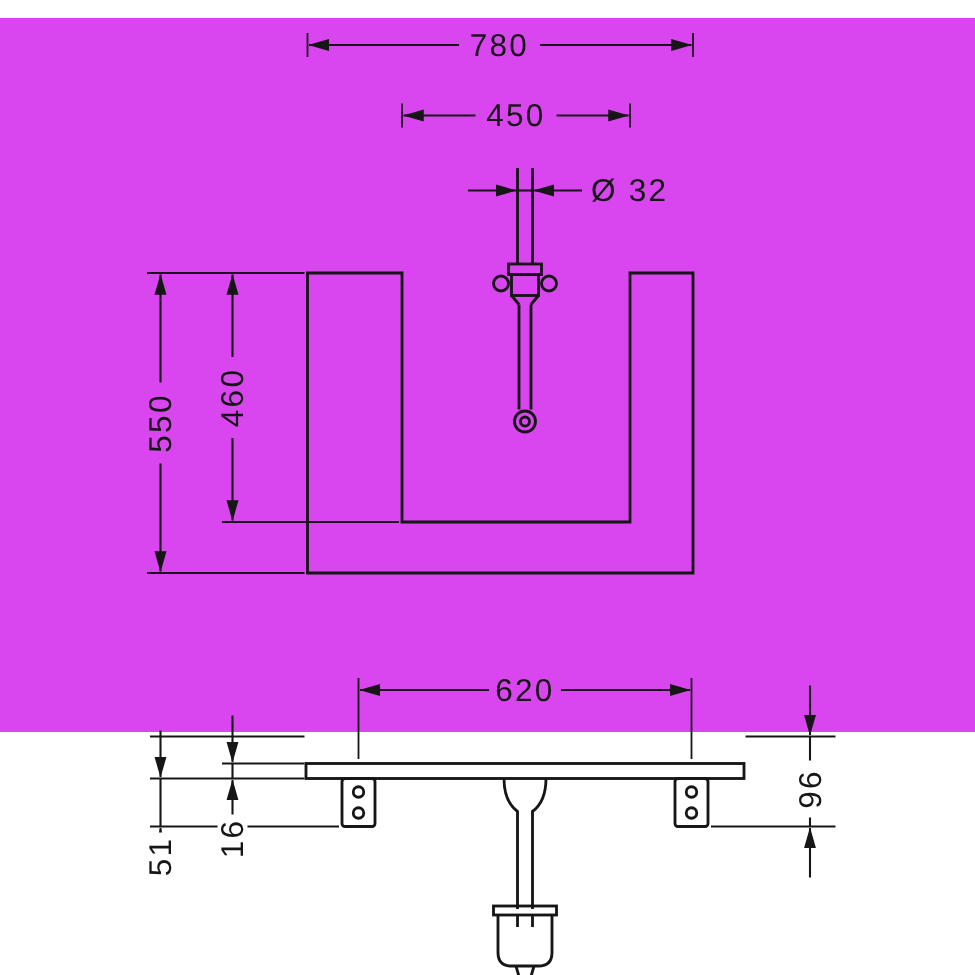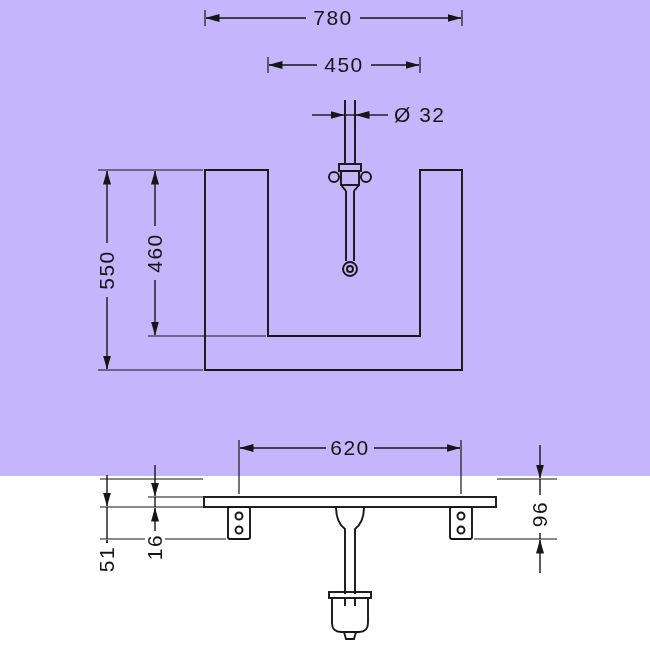--- a/index.html
+++ b/index.html
@@ -8,21 +8,22 @@
     background: #ffffff;
     width: 650px;
     height: 650px;
     overflow: hidden;
     font-family: "Liberation Sans", sans-serif;
   }
   .stage {
     position: relative;
     width: 650px;
     height: 476px;
-    background: #c4b5fd;
+    background: #d946ef;
+    margin-top: 12px;
   }
   svg { display: block; }
   svg text {
     font-family: "Liberation Sans", sans-serif;
     font-size: 21px;
     fill: #161616;
     letter-spacing: 1.5px;
   }
   .outline   { fill: none; stroke: #161616; stroke-width: 1.9; }
   .outline-f { fill: #ffffff; stroke: #161616; stroke-width: 1.9; }

